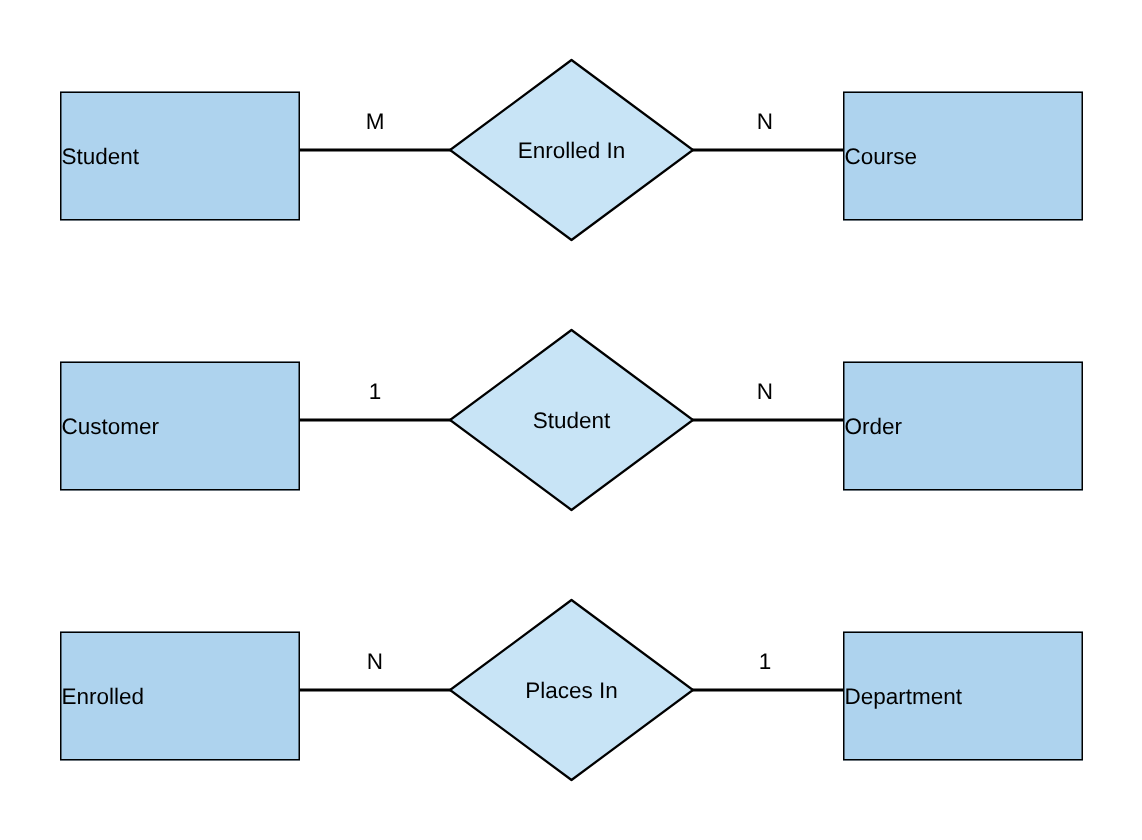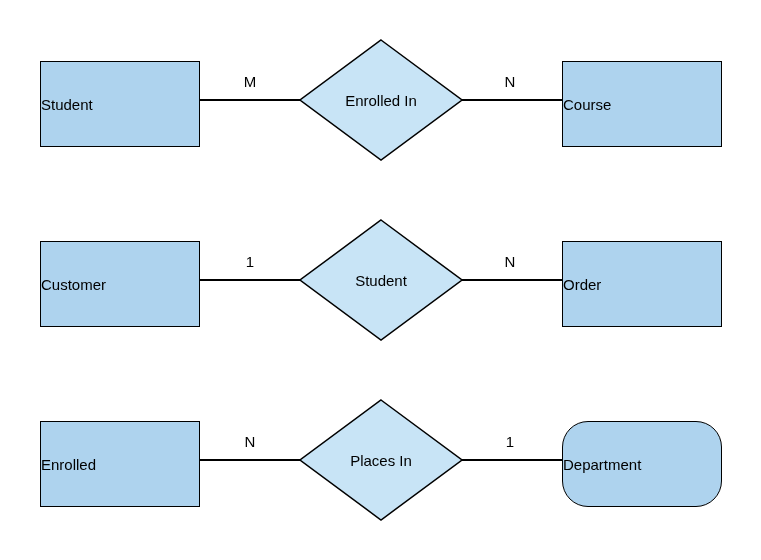--- a/index.html
+++ b/index.html
@@ -111,17 +111,17 @@
   <div class="line" style="left:200px; top:459px; width:101px;"></div>
   <div class="card-label" style="left:228px; top:433px;">N</div>
   <div class="diamond-wrap" style="left:299px; top:399px;">
     <svg width="164" height="122" viewBox="0 0 164 122">
       <polygon class="diamond-shape" points="82,1 163,61 82,121 1,61"></polygon>
     </svg>
     <div class="diamond-label">Places In</div>
   </div>
   <div class="line" style="left:461px; top:459px; width:101px;"></div>
   <div class="card-label" style="left:488px; top:433px;">1</div>
-  <div class="entity" style="left:562px; top:421px;border-radius:26px;">
+  <div class="entity" style="left:562px; top:421px;">
     <span>Department</span>
   </div>
 
 </div>
 
 </body></html>

